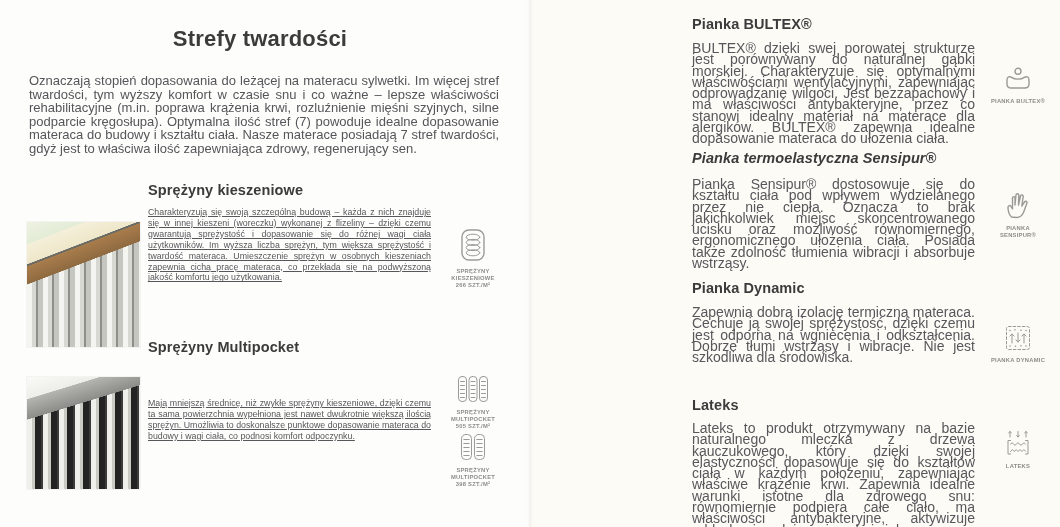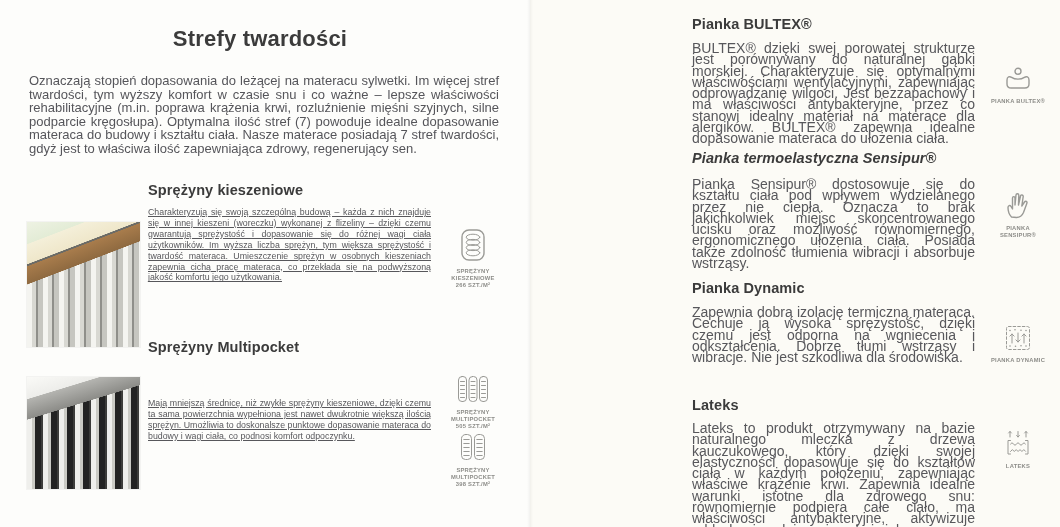--- a/index.html
+++ b/index.html
@@ -143,21 +143,21 @@
     <h2 class="abs sec" style="left:162px;top:150px;font-style:italic;">Pianka termoelastyczna Sensipur®</h2>
     <p class="abs sec-body-r" style="left:162px;top:179px;width:283px;">Pianka Sensipur® dostosowuje się do kształtu ciała pod wpływem wydzielanego przez nie ciepła. Oznacza to brak jakichkolwiek miejsc skoncentrowanego ucisku oraz możliwość równomiernego, ergonomicznego ułożenia ciała. Posiada także zdolność tłumienia wibracji i absorbuje wstrząsy.</p>
     <div class="abs badge" style="left:458px;top:152px;width:60px;">
       <svg width="26" height="30" viewBox="0 0 26 30">
         <path class="stroke" d="M6.5 28 C4.5 26 3 22 3 18.5 C3 16.5 5 15.8 6 17.5 L7.5 20 L7.5 9 C7.5 7.2 10 7.2 10 9 L10 16 L11 6 C11.2 4.2 13.8 4.4 13.8 6.2 L13.5 16 L15.5 7 C15.9 5.2 18.4 5.8 18.2 7.6 L16.8 17 L19.5 13 C20.6 11.4 22.6 12.6 21.8 14.4 L18.5 23.5 C17 27 14.5 28.5 11.5 28.5 Z"></path>
       </svg>
       <div class="bname">PIANKA SENSIPUR®</div>
     </div>
 
     <h2 class="abs sec" style="left:162px;top:280px;">Pianka Dynamic</h2>
-    <p class="abs sec-body-r" style="left:162px;top:307px;width:283px;">Zapewnia dobrą izolację termiczną materaca. Cechuje ją wysoka sprężystość, dzięki czemu jest odporna na wgniecenia i odkształcenia. Dobrze tłumi wstrząsy i wibracje. Nie jest szkodliwa dla środowiska.</p>
+    <p class="abs sec-body-r" style="left:162px;top:307px;width:283px;">Zapewnia dobrą izolację termiczną materaca. Cechuje ją swojej sprężystość, dzięki czemu jest odporna na wgniecenia i odkształcenia. Dobrze tłumi wstrząsy i wibracje. Nie jest szkodliwa dla środowiska.</p>
     <div class="abs badge" style="left:458px;top:288px;width:60px;">
       <svg width="26" height="26" viewBox="0 0 26 26">
         <rect class="stroke-thin" x="1.5" y="1.5" width="23" height="23" rx="2" stroke-dasharray="2.6 2"></rect>
         <path class="stroke-thin" d="M7 18 L7 9 M4.9 11.1 L7 9 L9.1 11.1"></path>
         <path class="stroke-thin" d="M13 8 L13 17 M10.9 14.9 L13 17 L15.1 14.9"></path>
         <path class="stroke-thin" d="M19 18 L19 9 M16.9 11.1 L19 9 L21.1 11.1"></path>
         <g fill="#9a9a96">
           <circle cx="5" cy="5.5" r=".8"></circle>
             <circle cx="10" cy="4.8" r=".8"></circle>
           <circle cx="16" cy="5.2" r=".8"></circle>

